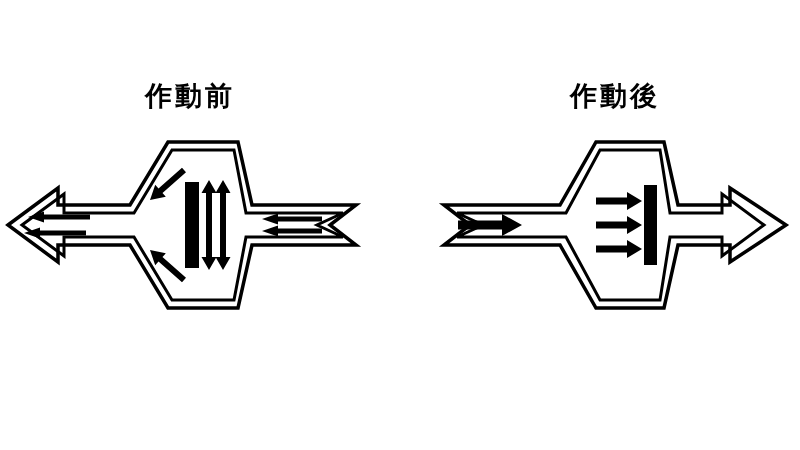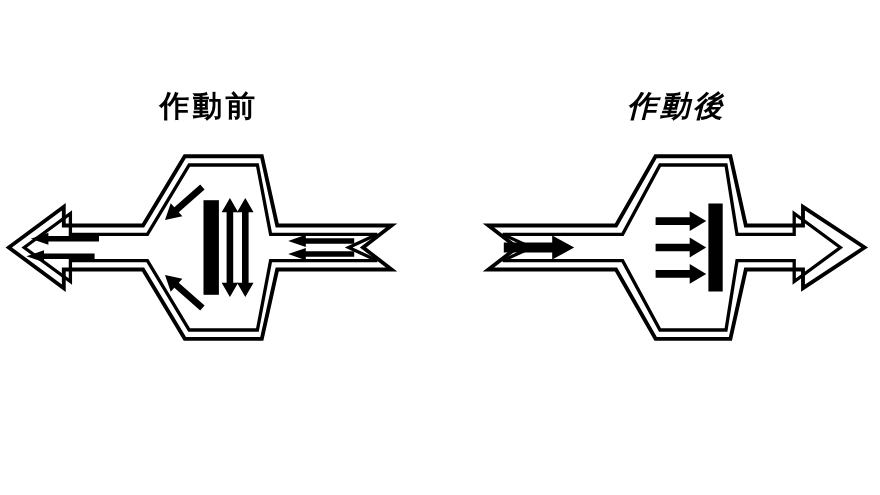--- a/index.html
+++ b/index.html
@@ -15,21 +15,21 @@
     top:78px;
     width:220px;
     text-align:center;
     font-weight:bold;
     font-size:27px;
     letter-spacing:3px;
     color:#000;
     font-family:"DejaVu Sans", sans-serif;
   }
   #title-before{left:80px;}
-  #title-after{left:505px;font-style:italic;}
+  #title-after{left:505px;}
   svg.diagram{position:absolute;left:0;top:0;}
 </style>
 </head>
 <body>
 
 <div class="stage">
 
   <div class="panel-title" id="title-before">作動前</div>
 
   <div class="panel-title" id="title-after">作動後</div>

